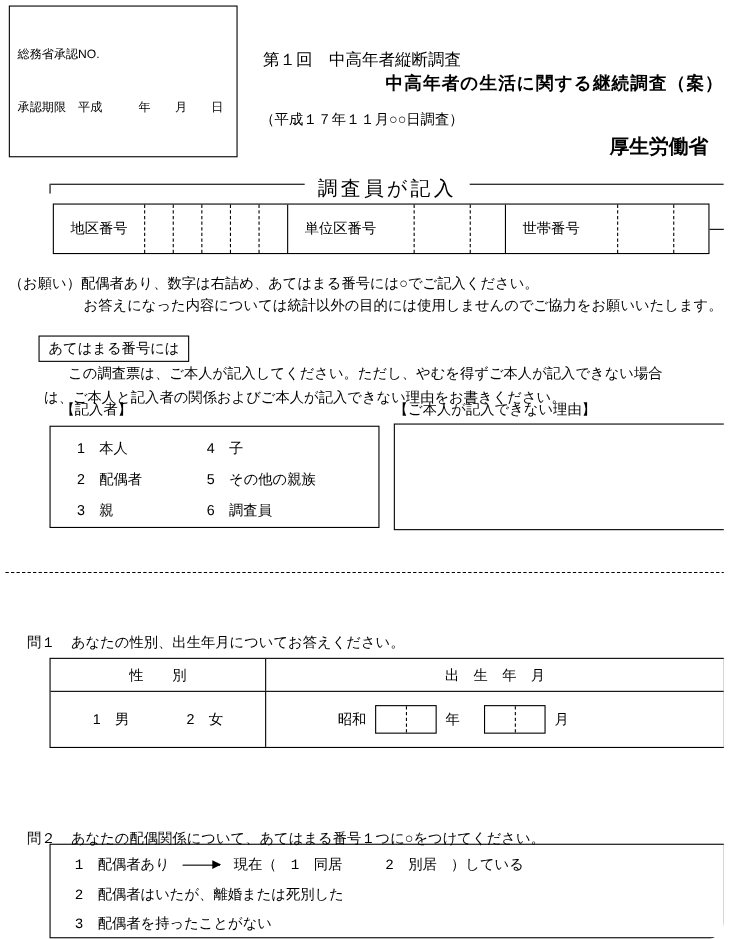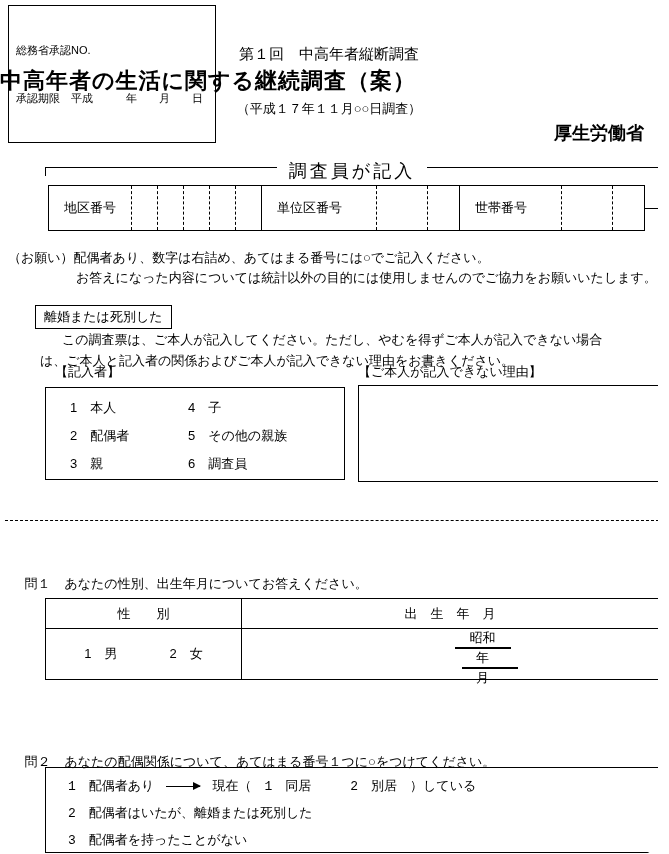--- a/index.html
+++ b/index.html
@@ -14,21 +14,21 @@
 
   
   .approval-box {
     position:absolute; left:8px; top:5px; width:208px;
     border:1px solid #000; padding:4px 7px;
     font-size:11px; line-height:16px; white-space:pre;
   }
 
   
   .survey-round { position:absolute; top:45px; left:0; right:0; text-align:center; font-size:15px; }
-  .main-title   { position:absolute; top:66px; left:0; right:0; text-align:left; font-size:22px; font-weight:bold; letter-spacing:1px; }
+  .main-title   { position:absolute; top:66px; left:0; right:0; text-align:right; font-size:16px; font-weight:bold; letter-spacing:1px; }
   .subtitle     { position:absolute; top:100px; left:0; right:0; text-align:center; font-size:13px; }
   .ministry     { position:absolute; top:121px; right:14px; font-size:18px; font-weight:bold; }
 
   
   .legend { position:absolute; top:167px; left:45px; width:614px; display:flex; align-items:flex-start; }
   .legend .tick { width:1px; height:9px; background:#000; }
   .legend .hline { flex:1; height:1px; background:#000; }
   .legend .txt { position:relative; top:-8px; padding:0 12px; font-size:18px; letter-spacing:3px; }
 
   
@@ -68,21 +68,21 @@
   .q1-line { top:560px; }
   .q2-line { top:738px; }
   .q-label { margin-right:14px; }
 
   .q1-table { position:absolute; top:598px; left:45px; width:614px; border:1px solid #000; }
   .q1-row { display:flex; }
   .q1-head { height:30px; border-bottom:1px solid #000; }
   .q1-body { height:50px; }
   .c1 { width:196px; border-right:1px solid #000; display:flex; align-items:center; justify-content:center; white-space:pre; }
   .c2 { flex:1; display:flex; align-items:center; justify-content:center; white-space:pre; }
-  .q1-body .c2 { justify-content:flex-start; padding-left:65px;flex-direction:column; }
+  .q1-body .c2 { justify-content:flex-start; padding-left:65px; }
   .inbox { position:relative; display:inline-block; width:56px; height:26px; border:1px solid #000; margin:0 8px; }
   .inbox.m2 { margin-left:22px; }
   .inbox .mid { position:absolute; left:50%; top:0; bottom:0; border-left:1px dashed #000; }
 
   .q2-box { position:absolute; top:767px; left:45px; width:614px; height:86px; border:1px solid #000; padding:5px 0 0 22px;font-family:Liberation Mono, monospace; }
   .q2-row { display:flex; align-items:center; line-height:27px; height:27px; white-space:pre; }
   .arrow { position:relative; display:inline-block; width:34px; height:1px; background:#000; margin:0 12px; }
   .arrow::after {
     content:""; position:absolute; right:-1px; top:-4px; width:0; height:0;
     border-left:8px solid #000; border-top:4px solid transparent; border-bottom:4px solid transparent;
@@ -135,21 +135,21 @@
     <div class="srv-conn"></div>
     <div class="srv-extra">
       <div class="half"></div>
       <div class="half dash"></div>
     </div>
   </div>
 
   <div class="note1">（お願い）配偶者あり、数字は右詰め、あてはまる番号には○でご記入ください。</div>
   <div class="note2">お答えになった内容については統計以外の目的には使用しませんのでご協力をお願いいたします。</div>
 
-  <div class="writer-heading">離婚または死別した</div>
+  <div class="writer-heading">あてはまる番号には</div>
 
   <div class="writer-para">
     <div class="indent">この調査票は、ご本人が記入してください。ただし、やむを得ずご本人が記入できない場合</div>
     <div>は、ご本人と記入者の関係およびご本人が記入できない理由をお書きください。</div>
   </div>
 
   <div class="writer-label">【記入者】</div>
   <div class="reason-label">【ご本人が記入できない理由】</div>
 
   <div class="options-box">

